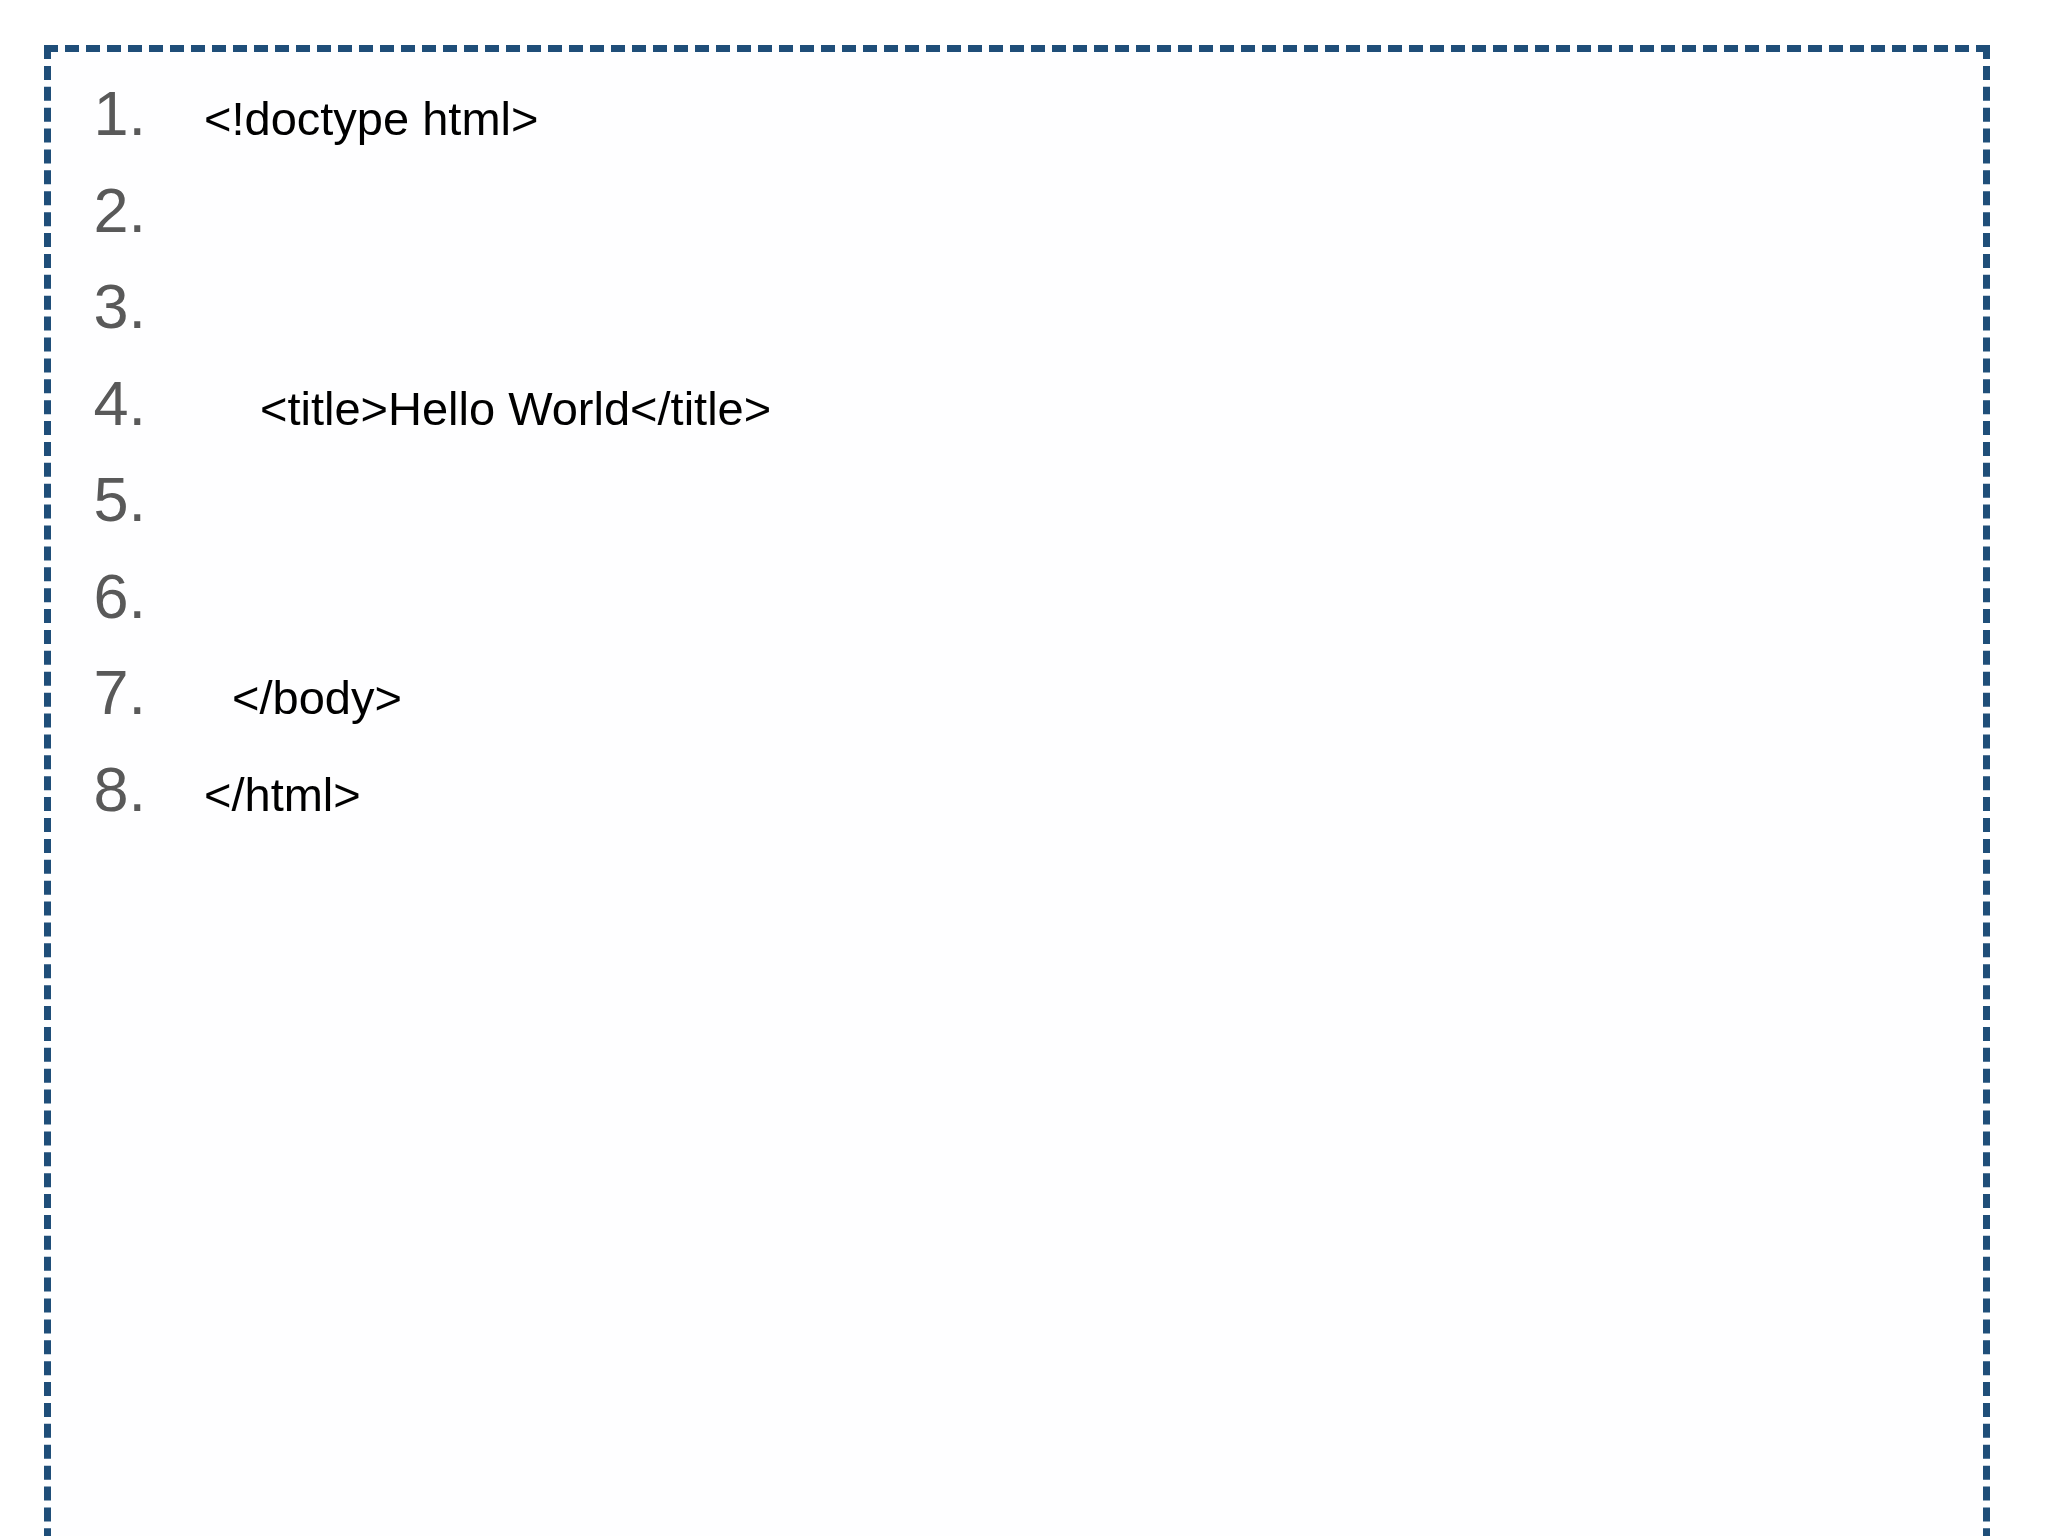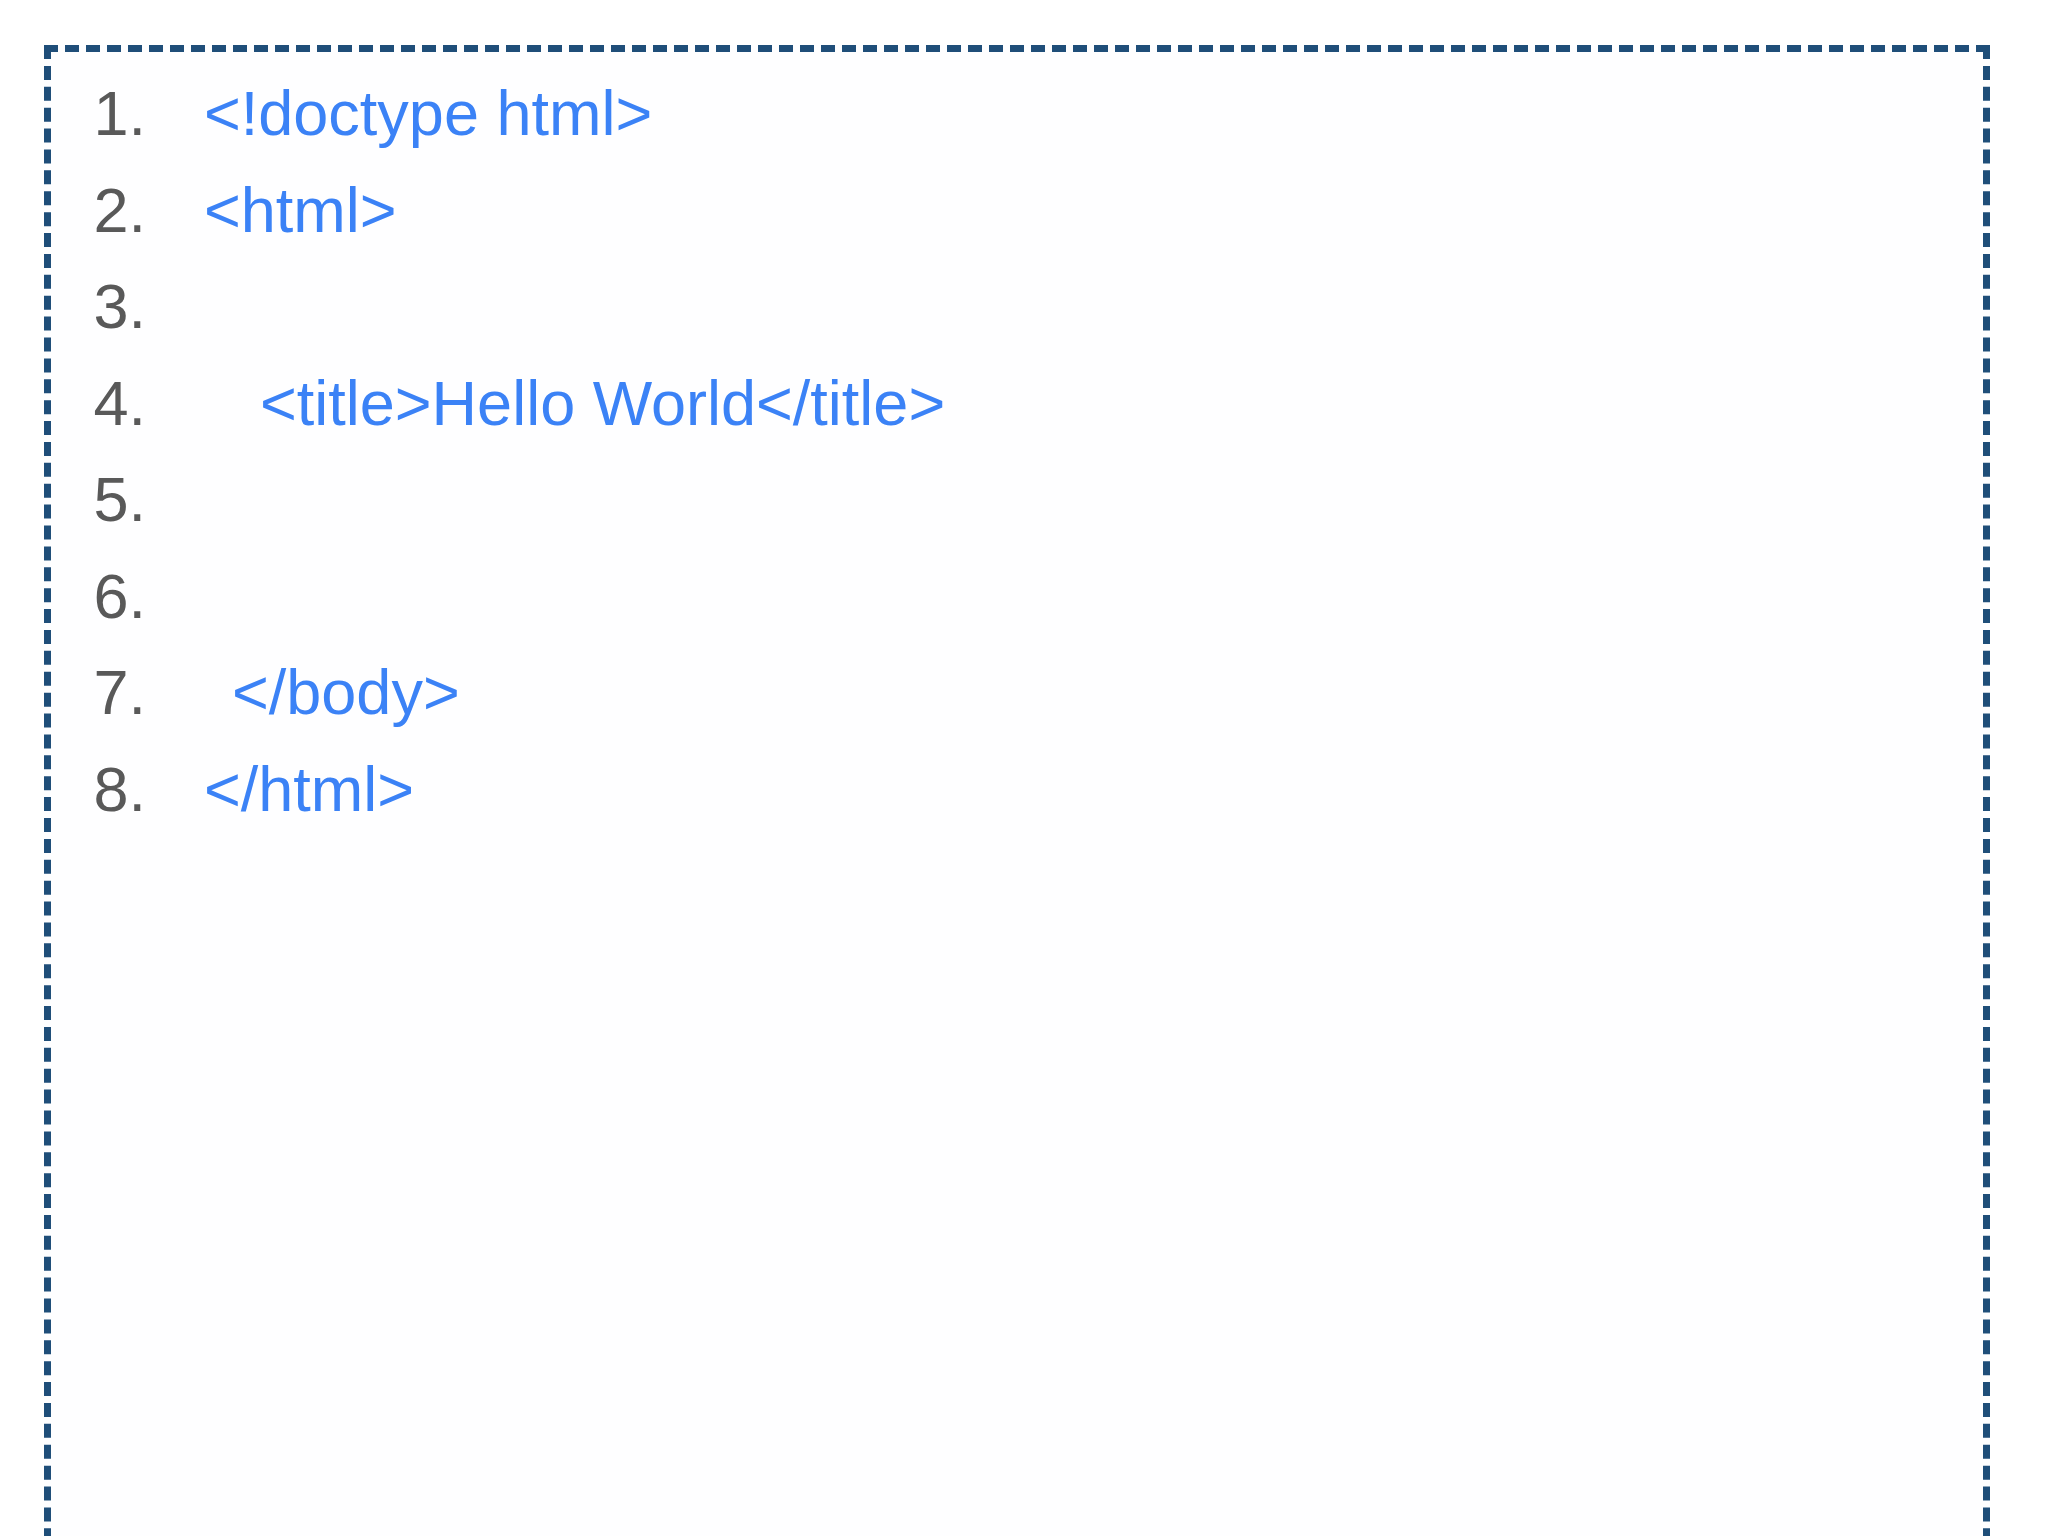--- a/index.html
+++ b/index.html
@@ -59,41 +59,41 @@
     flex: 0 0 95px;
     text-align: right;
     color: #595959;
     font-size: 63px;
     font-weight: 400;
     letter-spacing: 0px;
   }
 
   .line-code {
     margin-left: 58px;
-    color: #3b82f6;
-    font-size: 63px;
+    color: #000000;
+    font-size: 47px;
     font-weight: 400;
     white-space: pre;
   }
 
   
   .indent-0 { padding-left: 0px; }
   .indent-1 { padding-left: 28px; }
   .indent-2 { padding-left: 56px; text-align: center; }
 </style>
 </head>
 <body>
 
 <div id="page">
 
   <div id="code-box">
 
     <div id="code-listing">
         <div class="code-line"><span class="line-number">1.</span><span class="line-code indent-0">&lt;!doctype html&gt;</span></div>
-        <div class="code-line"><span class="line-number">2.</span><span class="line-code indent-0">&lt;html&gt;</span></div>
+        <div class="code-line"><span class="line-number">2.</span></div>
         <div class="code-line"><span class="line-number">3.</span></div>
         <div class="code-line"><span class="line-number">4.</span><span class="line-code indent-2">&lt;title&gt;Hello World&lt;/title&gt;</span></div>
         <div class="code-line"><span class="line-number">5.</span></div>
         <div class="code-line"><span class="line-number">6.</span></div>
         <div class="code-line"><span class="line-number">7.</span><span class="line-code indent-1">&lt;/body&gt;</span></div>
         <div class="code-line"><span class="line-number">8.</span><span class="line-code indent-0">&lt;/html&gt;</span></div>
       </div>
 
   </div>
 

